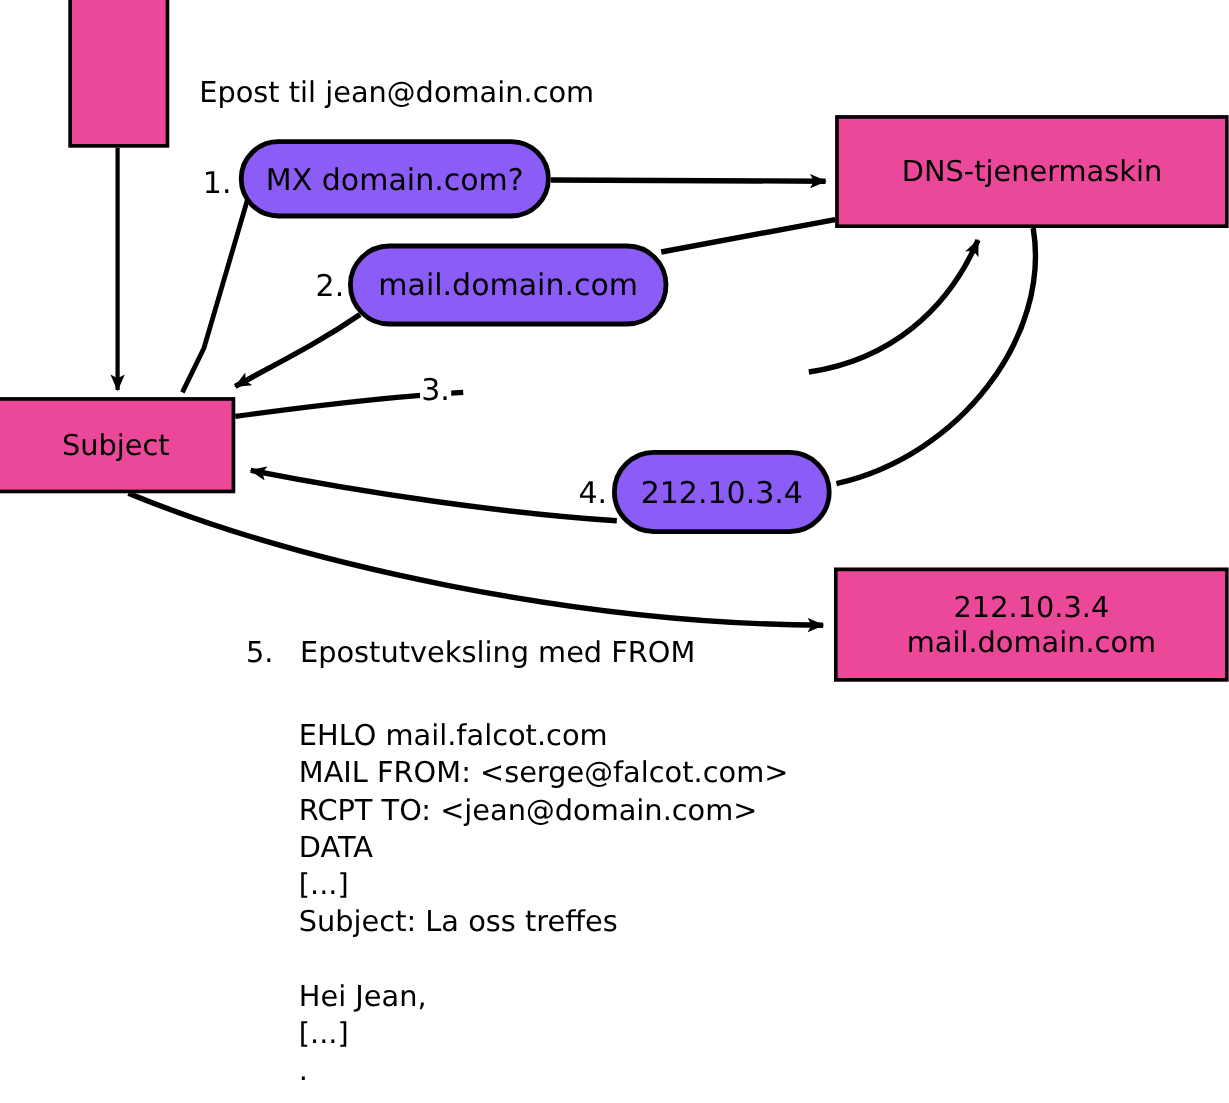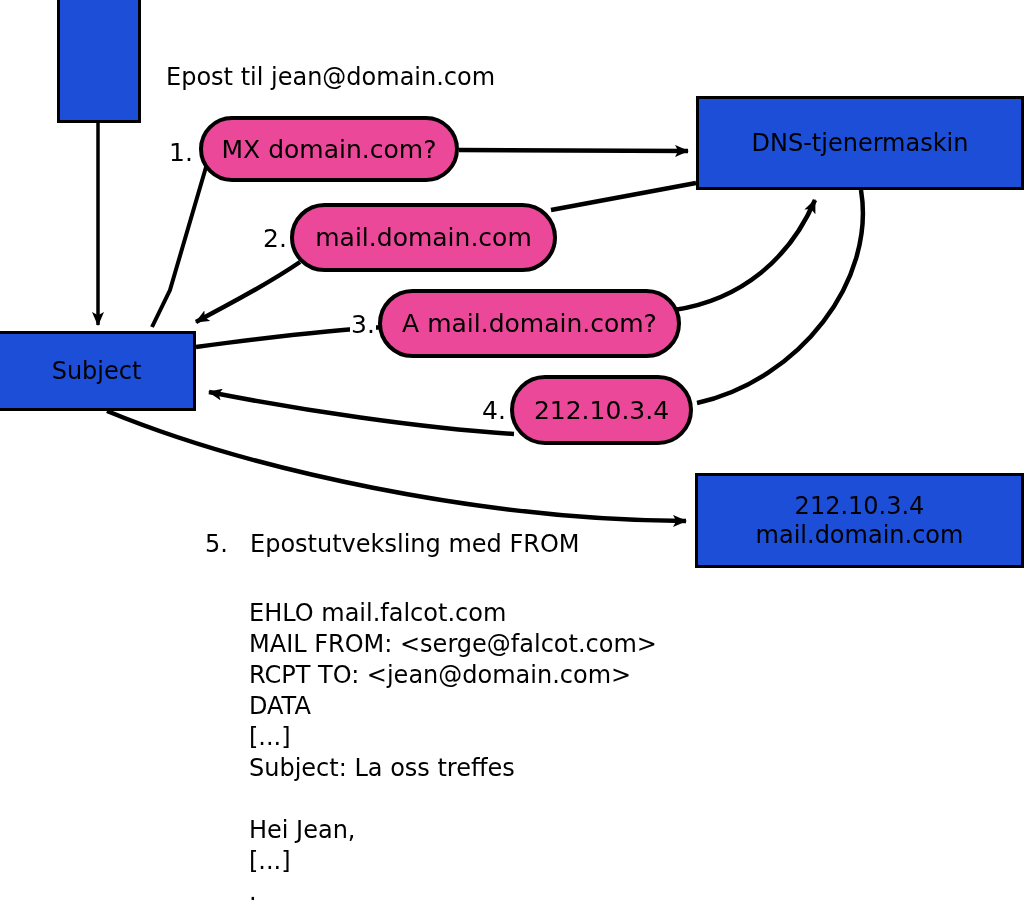--- a/index.html
+++ b/index.html
@@ -24,21 +24,21 @@
     left: 0;
     top: 0;
     width: 1024px;
     height: 919px;
   }
   
   .node-rect {
     position: absolute;
     box-sizing: border-box;
     border: 3px solid #000000;
-    background: #1d4ed8;
+    background: #ec4899;
     display: flex;
     flex-direction: column;
     align-items: center;
     justify-content: center;
     text-align: right;
     font-size: 24px;
     line-height: 1.18;
     z-index: 3;
   }
   .node-rect .line { display: block; white-space: nowrap; }
@@ -46,21 +46,21 @@
   #node-client  { left: 57px;  top: -3px;  width: 84px;  height: 126px; }
   #node-postfix { left: -3px;  top: 331px; width: 199px; height: 80px; }
   #node-dns     { left: 696px; top: 96px;  width: 328px; height: 94px; }
   #node-mailsrv { left: 695px; top: 473px; width: 329px; height: 95px; }
 
   
   .bubble {
     position: absolute;
     box-sizing: border-box;
     border: 4px solid #000000;
-    background: #ec4899;
+    background: #8b5cf6;
     border-radius: 999px;
     display: flex;
     align-items: center;
     justify-content: center;
     font-size: 25px;
     white-space: nowrap;
     z-index: 4;
   }
   #bubble-1 { left: 199px; top: 116px; width: 260px; height: 66px; }
   #bubble-2 { left: 290px; top: 203px; width: 267px; height: 69px; }
@@ -162,23 +162,20 @@
     <span class="line">212.10.3.4</span>
     <span class="line">mail.domain.com</span>
   </div>
 
   <div class="bubble" id="bubble-1">
     <span>MX domain.com?</span>
   </div>
   <div class="bubble" id="bubble-2">
     <span>mail.domain.com</span>
   </div>
-  <div class="bubble" id="bubble-3">
-    <span>A mail.domain.com?</span>
-  </div>
   <div class="bubble" id="bubble-4">
     <span>212.10.3.4</span>
   </div>
 
   <span class="step-num" id="step-1">1.</span>
   <span class="step-num" id="step-2">2.</span>
   <span class="step-num" id="step-3">3.</span>
   <span class="step-num" id="step-4">4.</span>
 
   <span class="free-text" id="caption-top">Epost til jean@domain.com</span>

